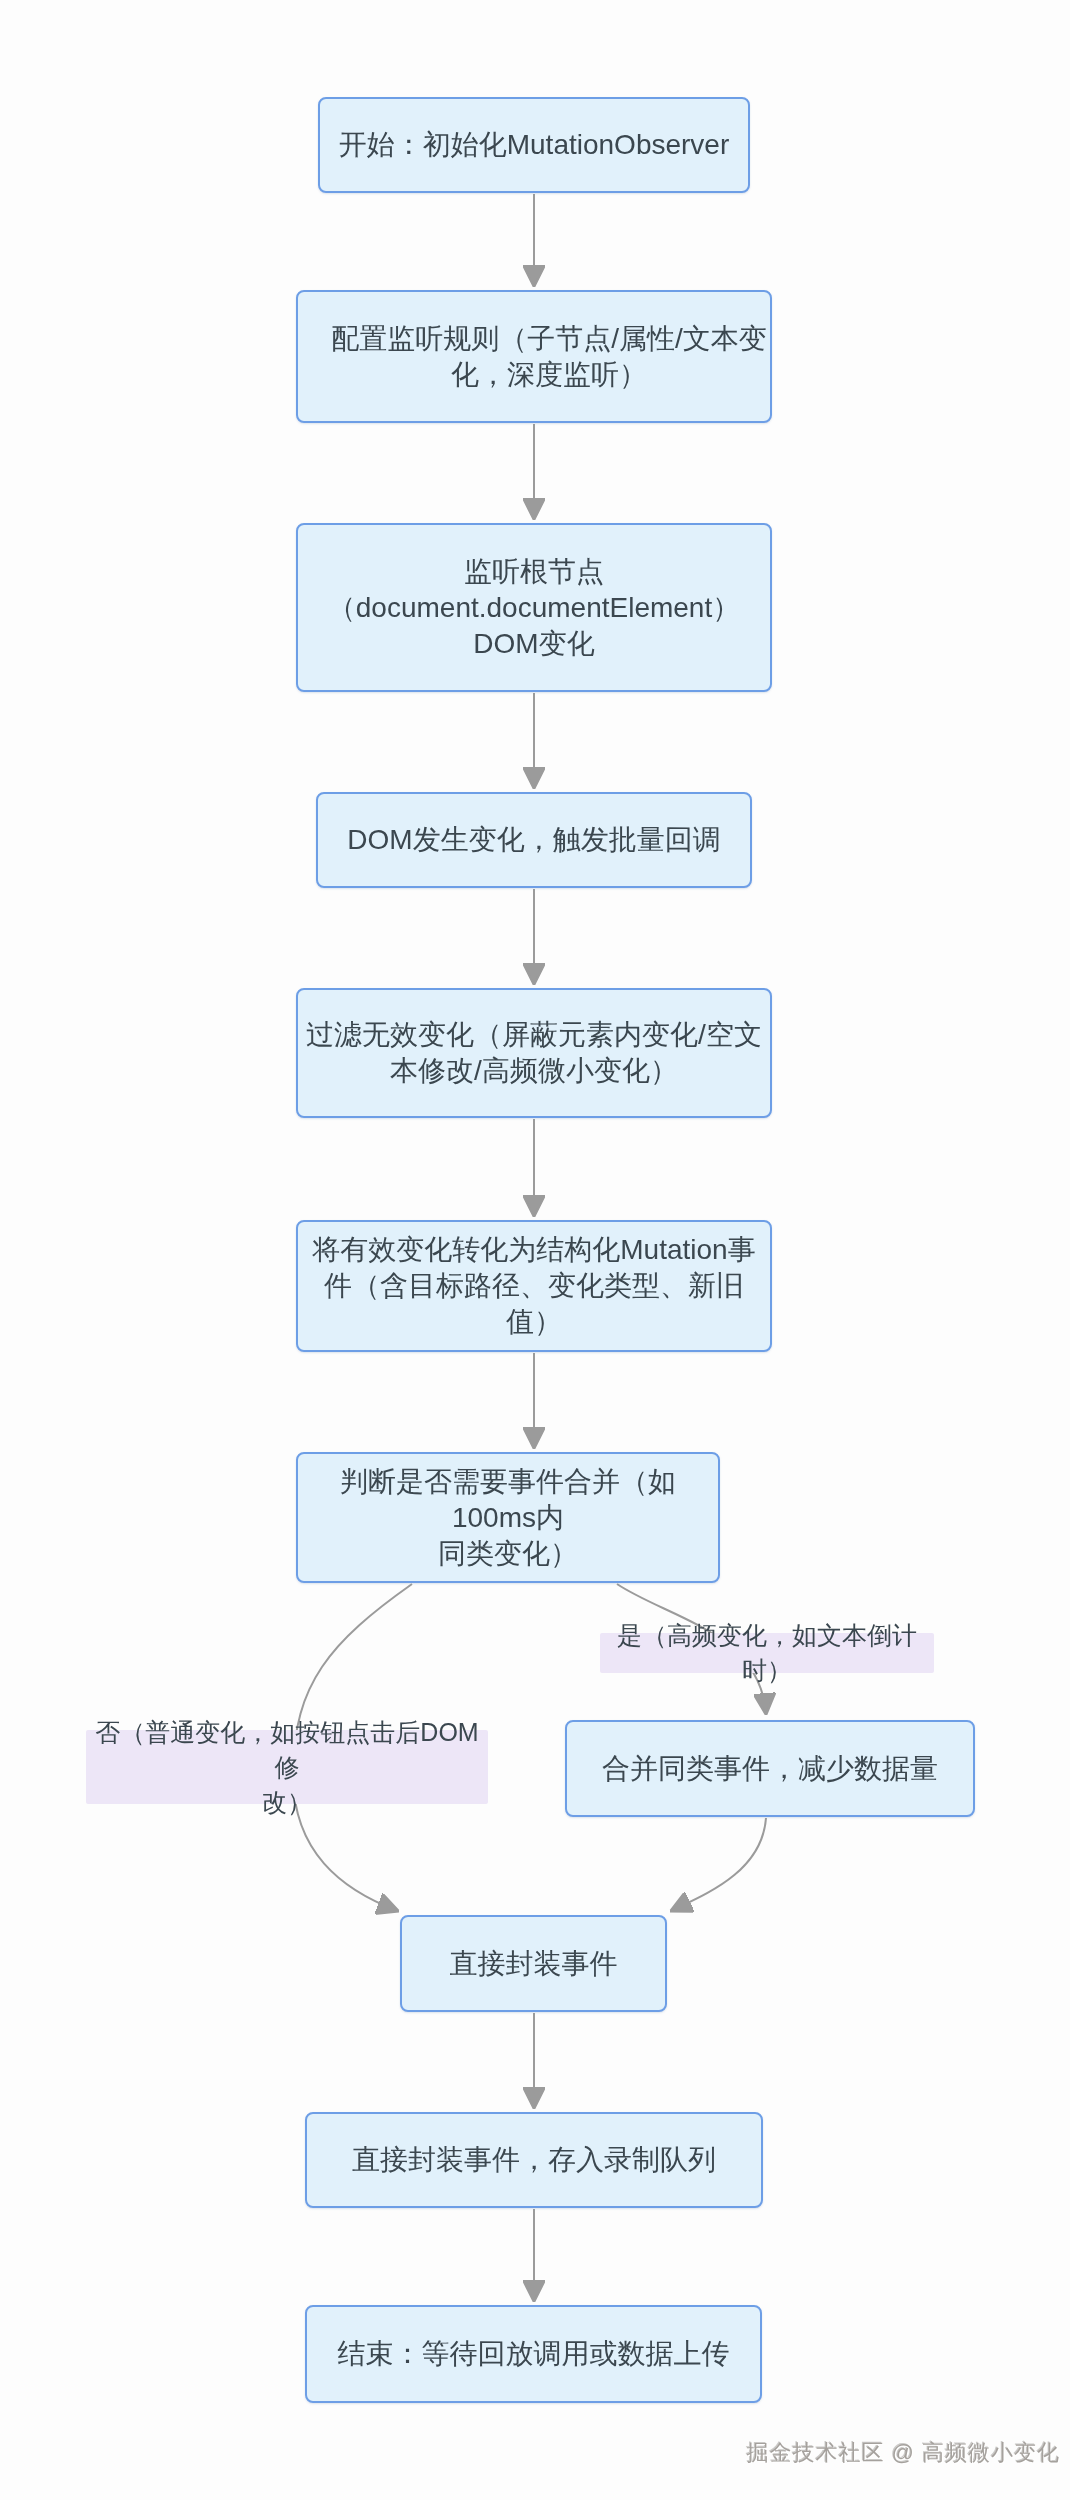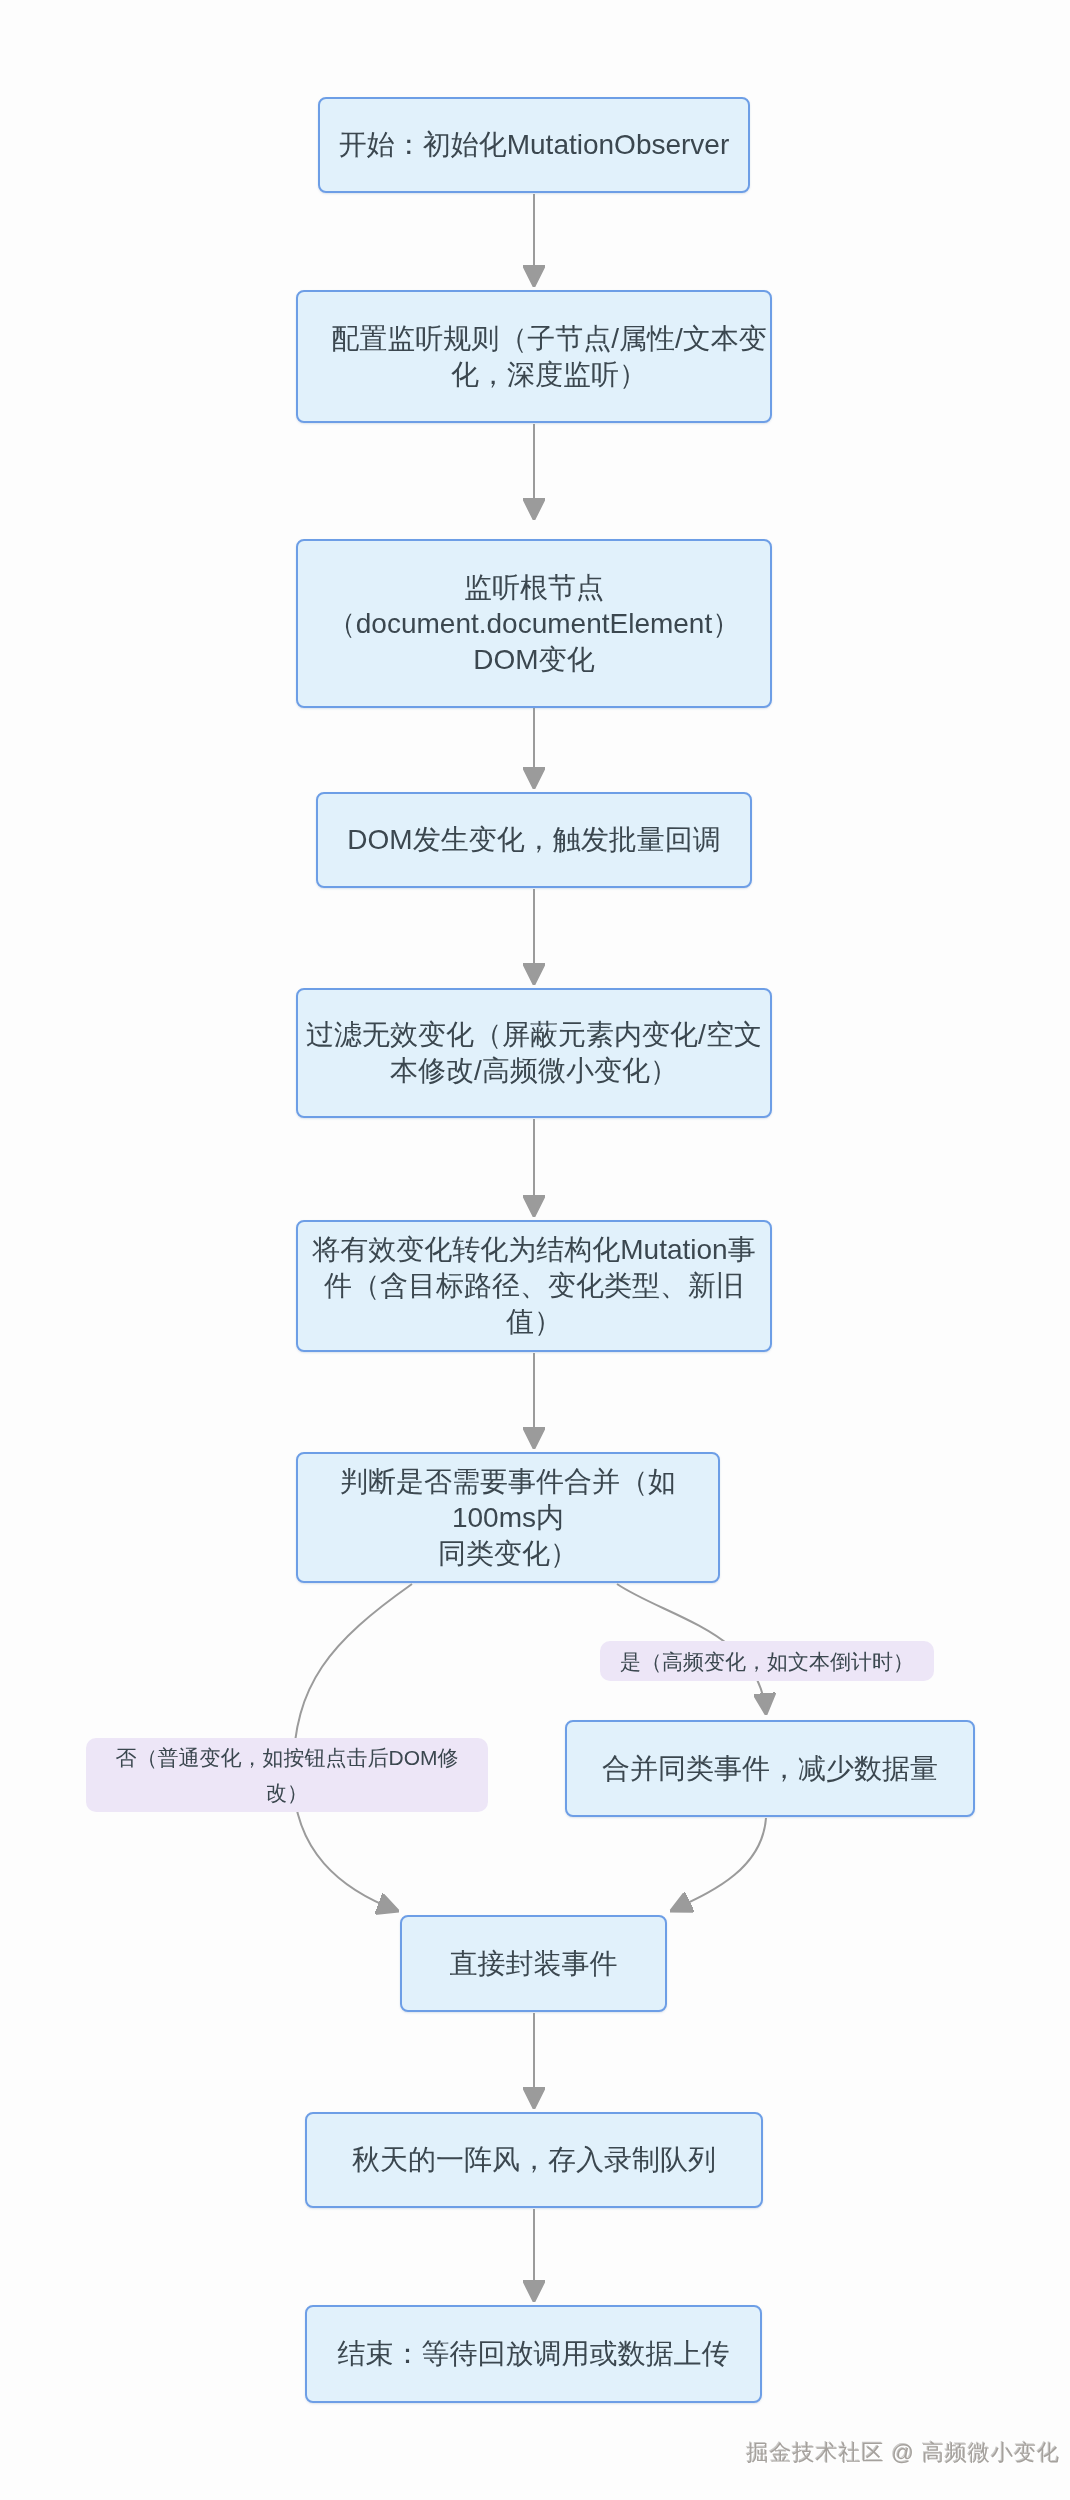--- a/index.html
+++ b/index.html
@@ -39,44 +39,43 @@
     color: var(--node-text);
     font-size: 28px;
     line-height: 36px;
     white-space: pre-line;
     box-shadow: 0 1px 2px rgba(120,150,190,0.25);
   }
   .edge-label {
     position:absolute;
     z-index:3;
     background: var(--label-bg);
-    border-radius: 10px;
+    border-radius: 2px;
     display:flex; align-items:center; justify-content:center;
     text-align:center;
     color: var(--node-text);
-    font-size: 21px;
+    font-size: 25px;
     line-height: 35px;
     white-space: pre-line;
-    margin-top: 8px;
   }
   .watermark {
     position:absolute;
     z-index:3;
     top: 2438px;
     right: 10px;
     font-size: 22px;
     letter-spacing: 1px;
     color: var(--watermark-color);
     text-shadow: 1px 1px 0 #ffffff, -1px -1px 0 rgba(110,105,100,0.35);
   }
 
   
   #n-start     { left:318px; top:97px;   width:432px; height:96px; }
   #n-config    { left:296px; top:290px;  width:476px; height:133px;padding-left:30px; }
-  #n-observe   { left:296px; top:523px;  width:476px; height:169px;margin-top:16px; }
+  #n-observe   { left:296px; top:523px;  width:476px; height:169px; }
   #n-dom       { left:316px; top:792px;  width:436px; height:96px; }
   #n-filter    { left:296px; top:988px;  width:476px; height:130px; }
   #n-transform { left:296px; top:1220px; width:476px; height:132px; }
   #n-decision  { left:296px; top:1452px; width:424px; height:131px; }
   #n-merge     { left:565px; top:1720px; width:410px; height:97px; }
   #n-wrap      { left:400px; top:1915px; width:267px; height:97px; }
   #n-timestamp { left:305px; top:2112px; width:458px; height:96px; }
   #n-end       { left:305px; top:2305px; width:457px; height:98px; }
 
   #label-yes { left:600px; top:1633px; width:334px; height:40px; }
@@ -128,19 +127,19 @@
 
   <div class="edge-label" id="label-yes">是（高频变化，如文本倒计时）</div>
 
   <div class="edge-label" id="label-no">否（普通变化，如按钮点击后DOM修
 改）</div>
 
   <div class="node" id="n-merge">合并同类事件，减少数据量</div>
 
   <div class="node" id="n-wrap">直接封装事件</div>
 
-  <div class="node" id="n-timestamp">秋天的一阵风，存入录制队列</div>
+  <div class="node" id="n-timestamp">直接封装事件，存入录制队列</div>
 
   <div class="node" id="n-end">结束：等待回放调用或数据上传</div>
 
   <div class="watermark">掘金技术社区 @ 高频微小变化</div>
 
 </div>
 
 </body></html>

